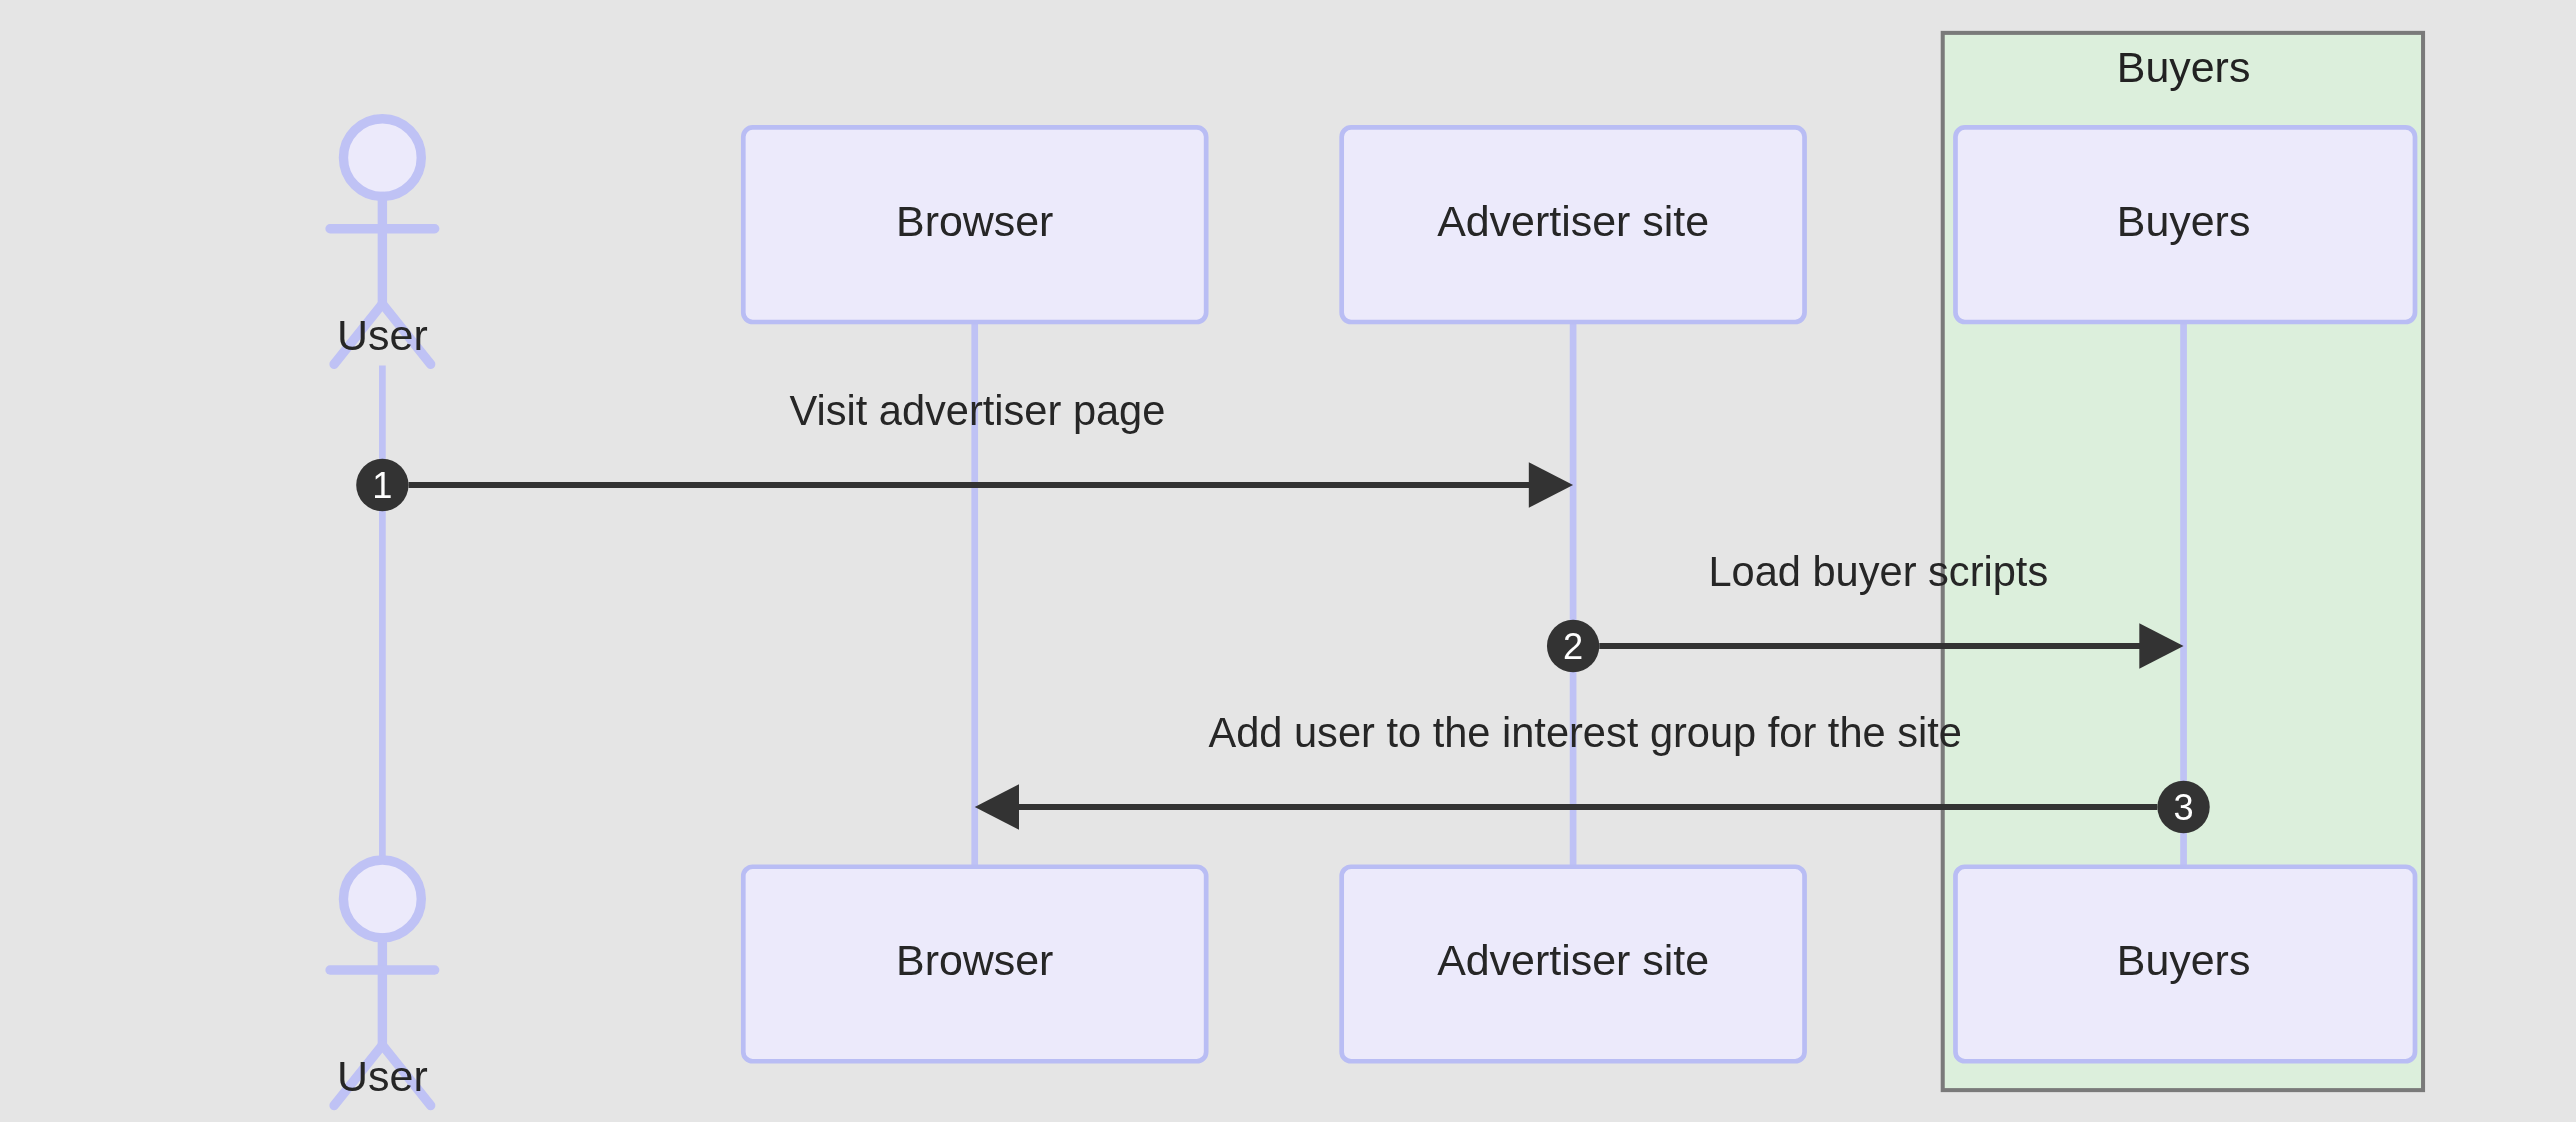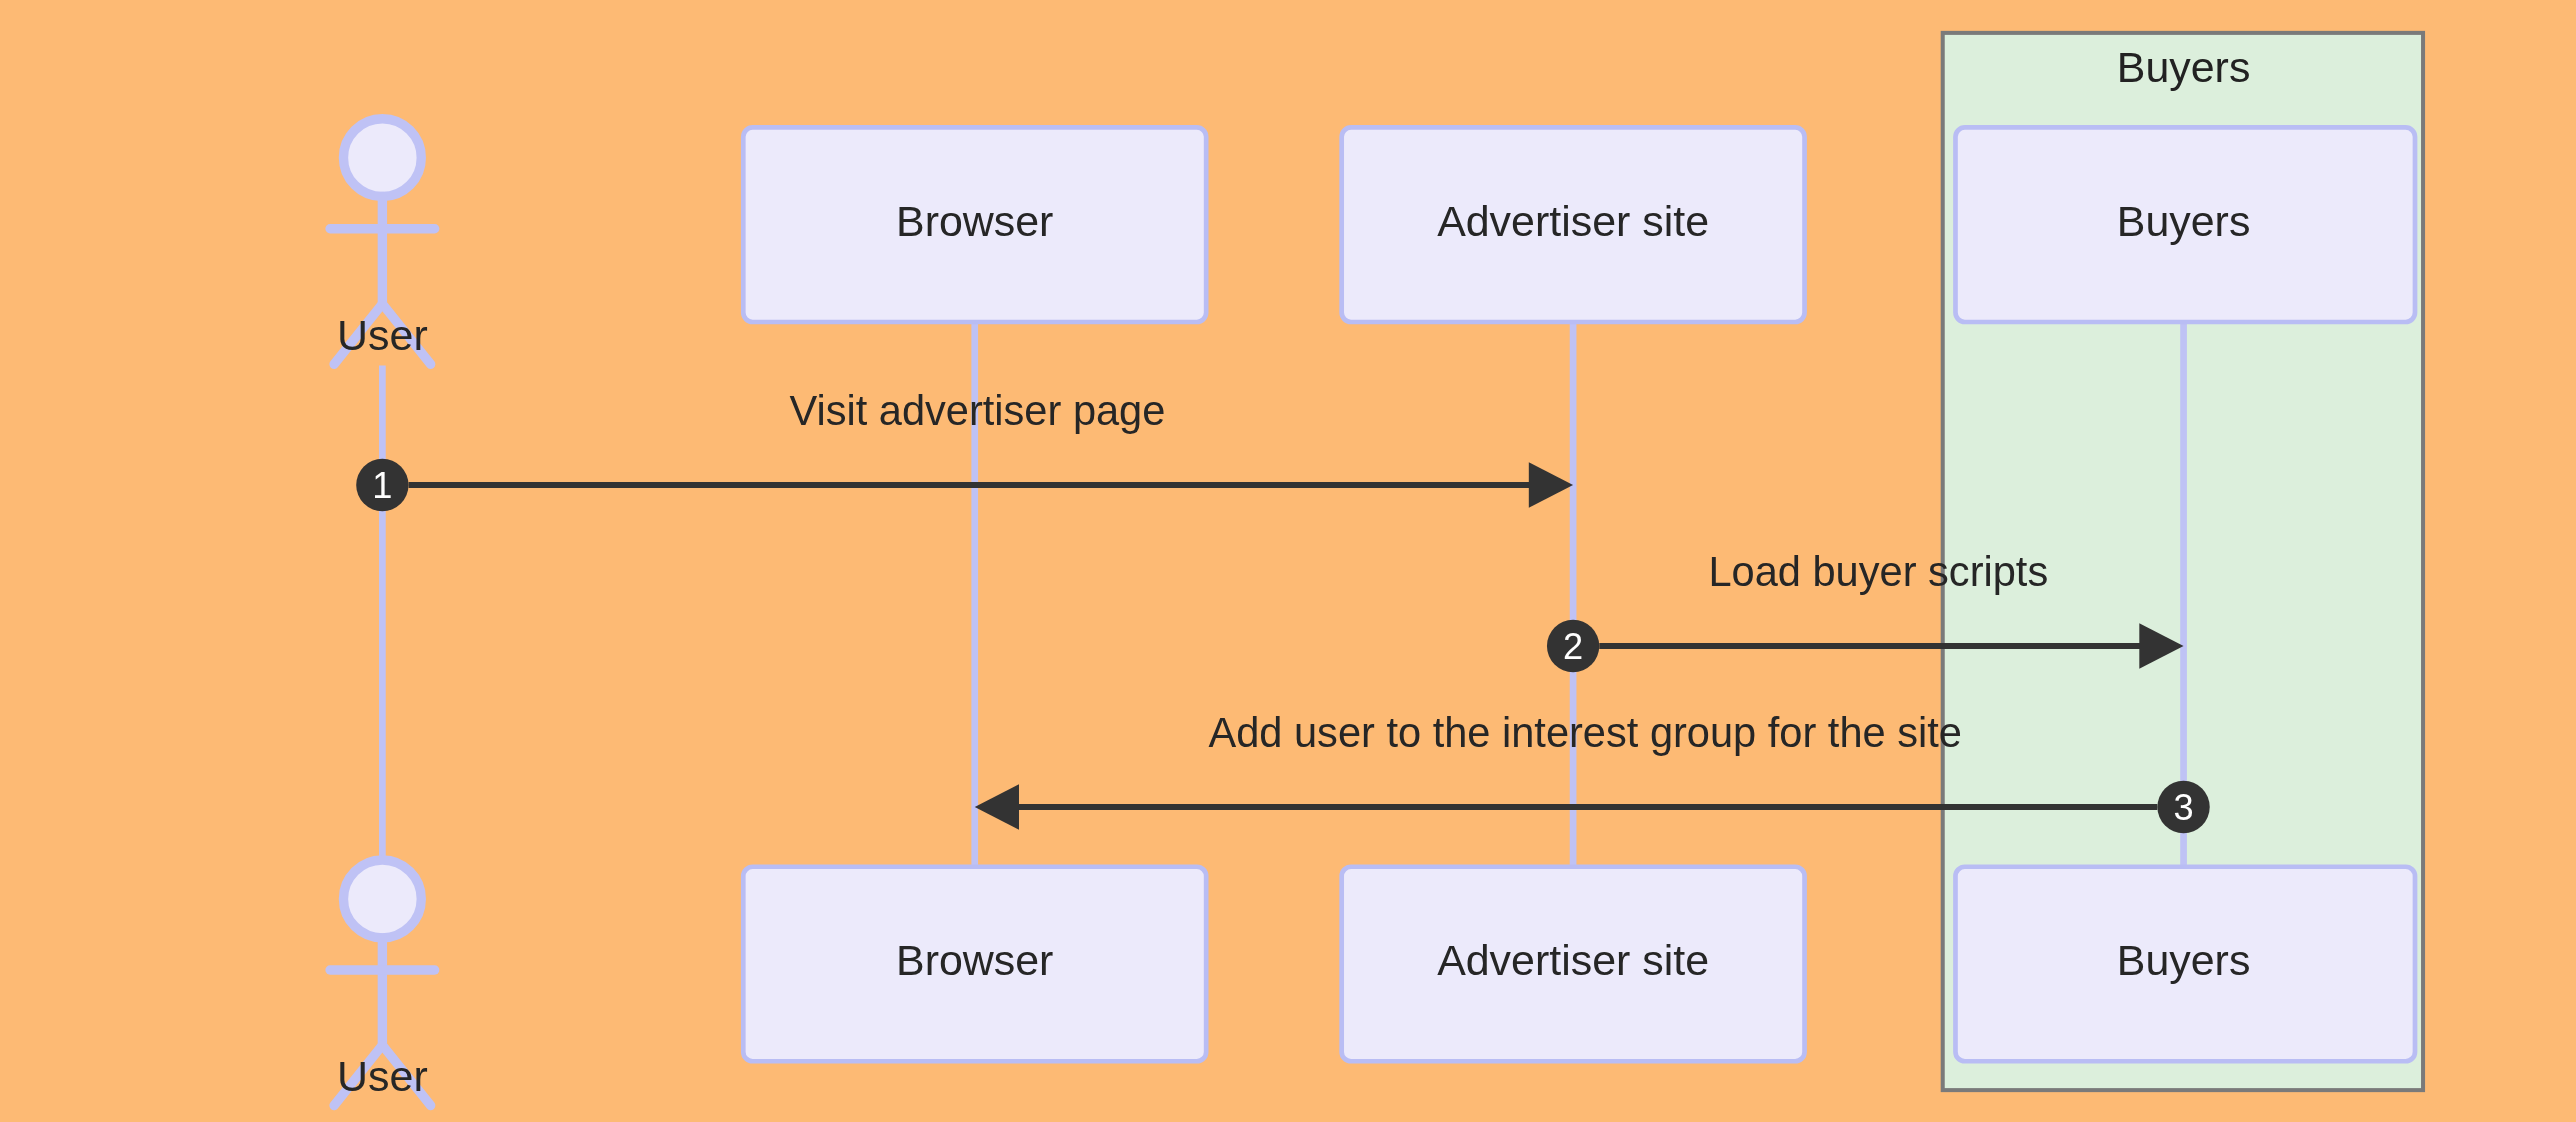--- a/index.html
+++ b/index.html
@@ -7,21 +7,21 @@
     padding: 0;
     background: #ffffff;
   }
   body {
     font-family: "Liberation Sans", sans-serif;
   }
   #canvas {
     position: relative;
     width: 2576px;
     height: 1123px;
-    background: #fdba74;
+    background: #e5e5e5;
     overflow: hidden;
   }
   #diagram-svg {
     position: absolute;
     left: 0;
     top: 0;
     width: 2576px;
     height: 1123px;
   }
   .grp-rect {

